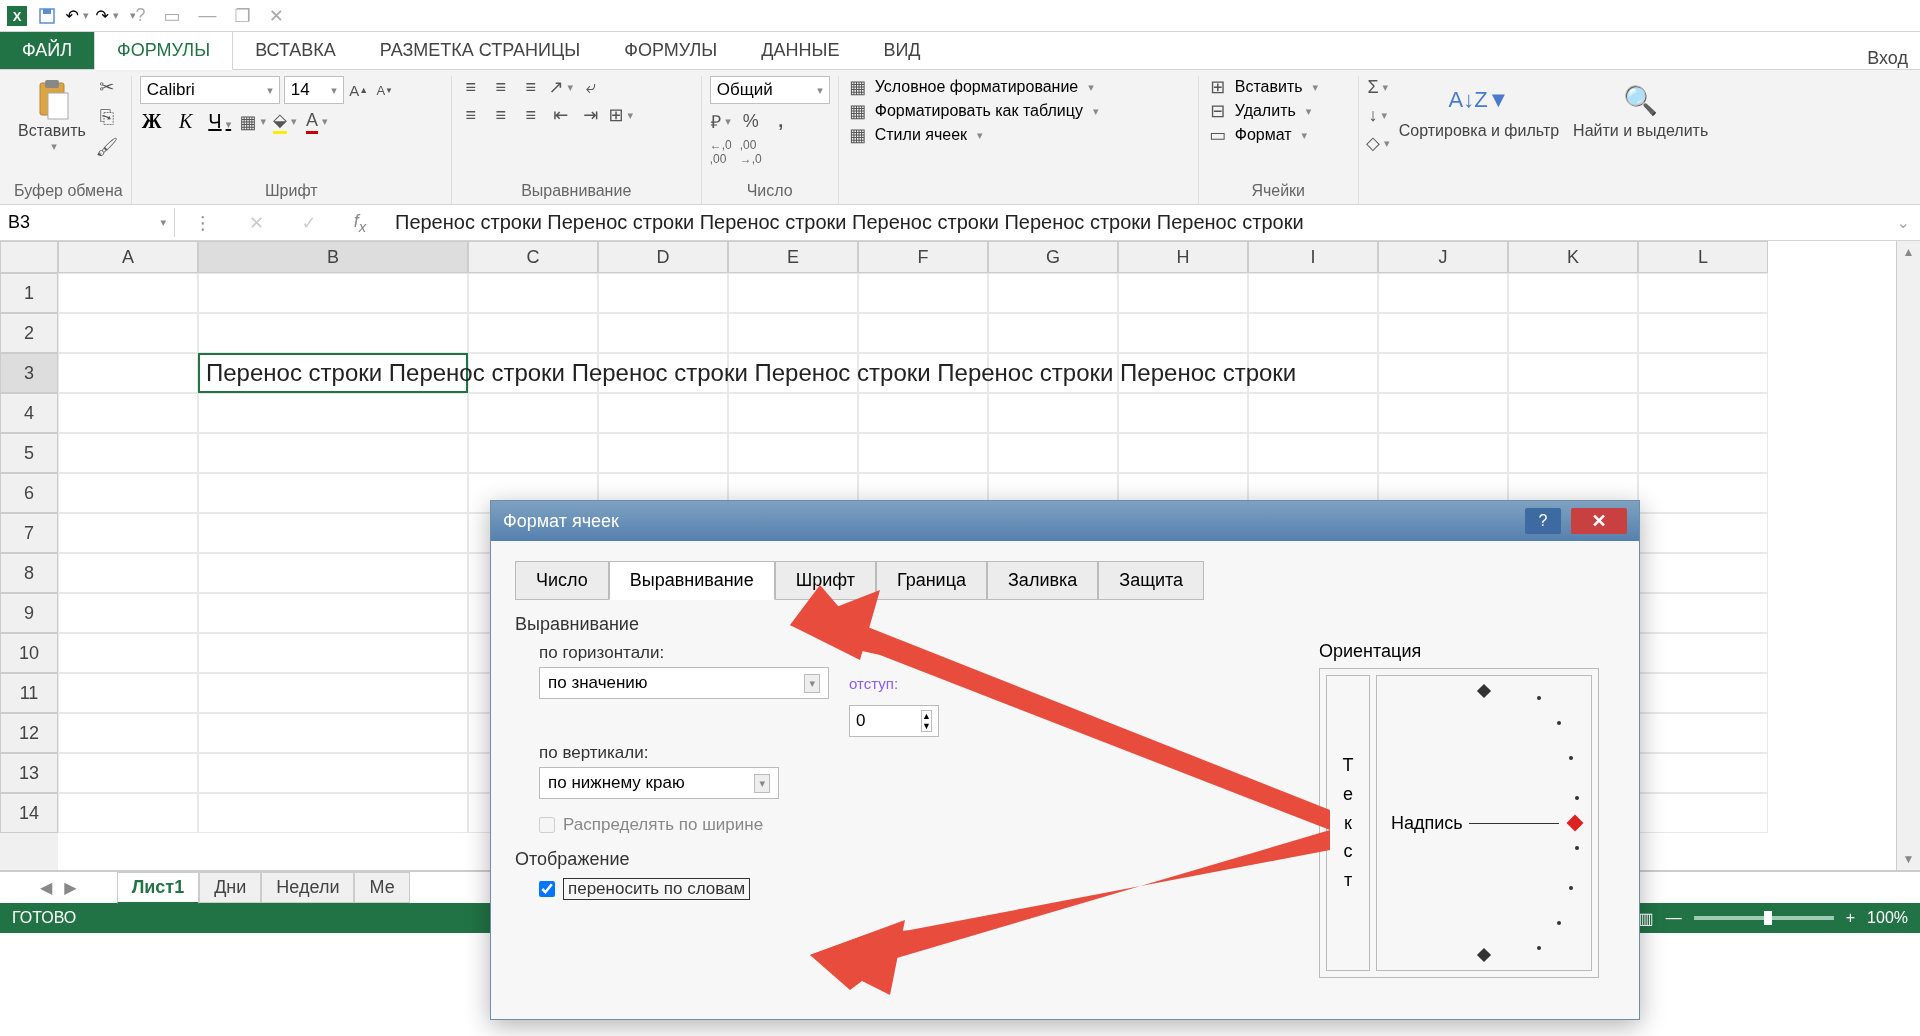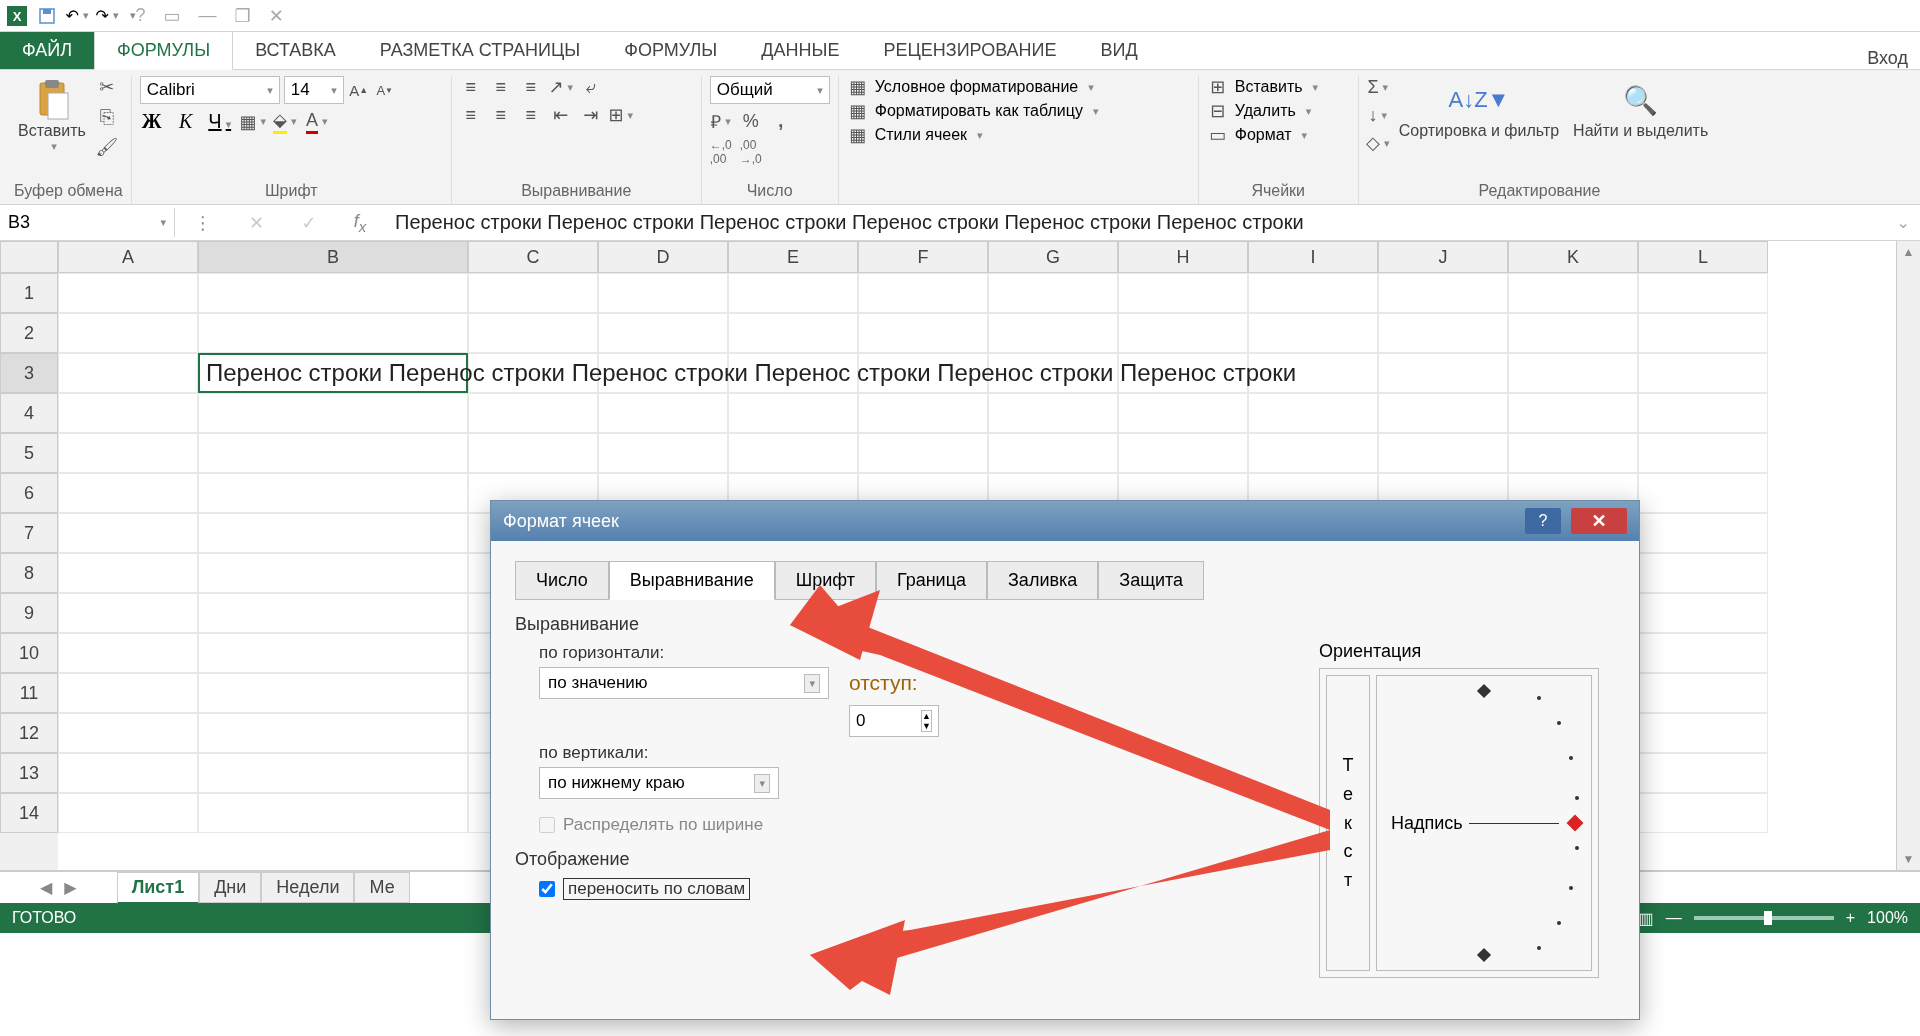--- a/index.html
+++ b/index.html
@@ -139,21 +139,20 @@
   </div>
 </div>
 
 <div class="ribbon-tabs">
   <div class="ribbon-tab file">ФАЙЛ</div>
   <div class="ribbon-tab active">ФОРМУЛЫ</div>
   <div class="ribbon-tab">ВСТАВКА</div>
   <div class="ribbon-tab">РАЗМЕТКА СТРАНИЦЫ</div>
   <div class="ribbon-tab">ФОРМУЛЫ</div>
   <div class="ribbon-tab">ДАННЫЕ</div>
-  <div class="ribbon-tab">РЕЦЕНЗИРОВАНИЕ</div>
   <div class="ribbon-tab">ВИД</div>
   <div class="login-text">Вход</div>
 </div>
 
 <div class="ribbon">
 
   <div class="ribbon-group">
     <div class="group-body">
       <div class="btn-big">
         <span class="ic">
@@ -299,21 +298,20 @@
       </div>
       <div class="btn-big">
         <span class="ic" style="font-size:22px;color:#4a7acc">A↓Z▼</span>
         <span style="text-align:center;line-height:1.1">Сортировка и фильтр</span>
       </div>
       <div class="btn-big">
         <span class="ic" style="font-size:28px">🔍</span>
         <span style="text-align:center;line-height:1.1">Найти и выделить</span>
       </div>
     </div>
-    <div class="ribbon-group-label">Редактирование</div>
   </div>
 </div>
 
 <div class="formula-bar">
   <div class="name-box">
       <span>B3</span>
       <span class="dd">▾</span>
     </div>
   <div class="fx-buttons">
     <span>⋮</span>
@@ -607,21 +605,21 @@
     </div>
 
     <div class="dlg-section">Выравнивание</div>
     <div class="dlg-label">по горизонтали:</div>
     <div style="display:flex;align-items:center;gap:20px">
       <div class="dlg-select">
           <span>по значению</span>
           <span class="dd" style="border:1px solid #bbb;padding:2px 4px;background:#eee">▾</span>
         </div>
       <div>
-        <div style="font-size:21px;color:#a16207">отступ:</div>
+        <div style="font-size:15px;color:#8b5cf6">отступ:</div>
       </div>
     </div>
     <div style="display:flex;gap:20px;align-items:flex-start;margin-top:6px">
       <div style="width:290px;margin-left:24px"></div>
       <div class="dlg-spin">
           <span>0</span>
           <span style="display:flex;flex-direction:column;font-size:9px;border:1px solid #bbb">
             <span>▲</span>
             <span>▼</span>
           </span>

